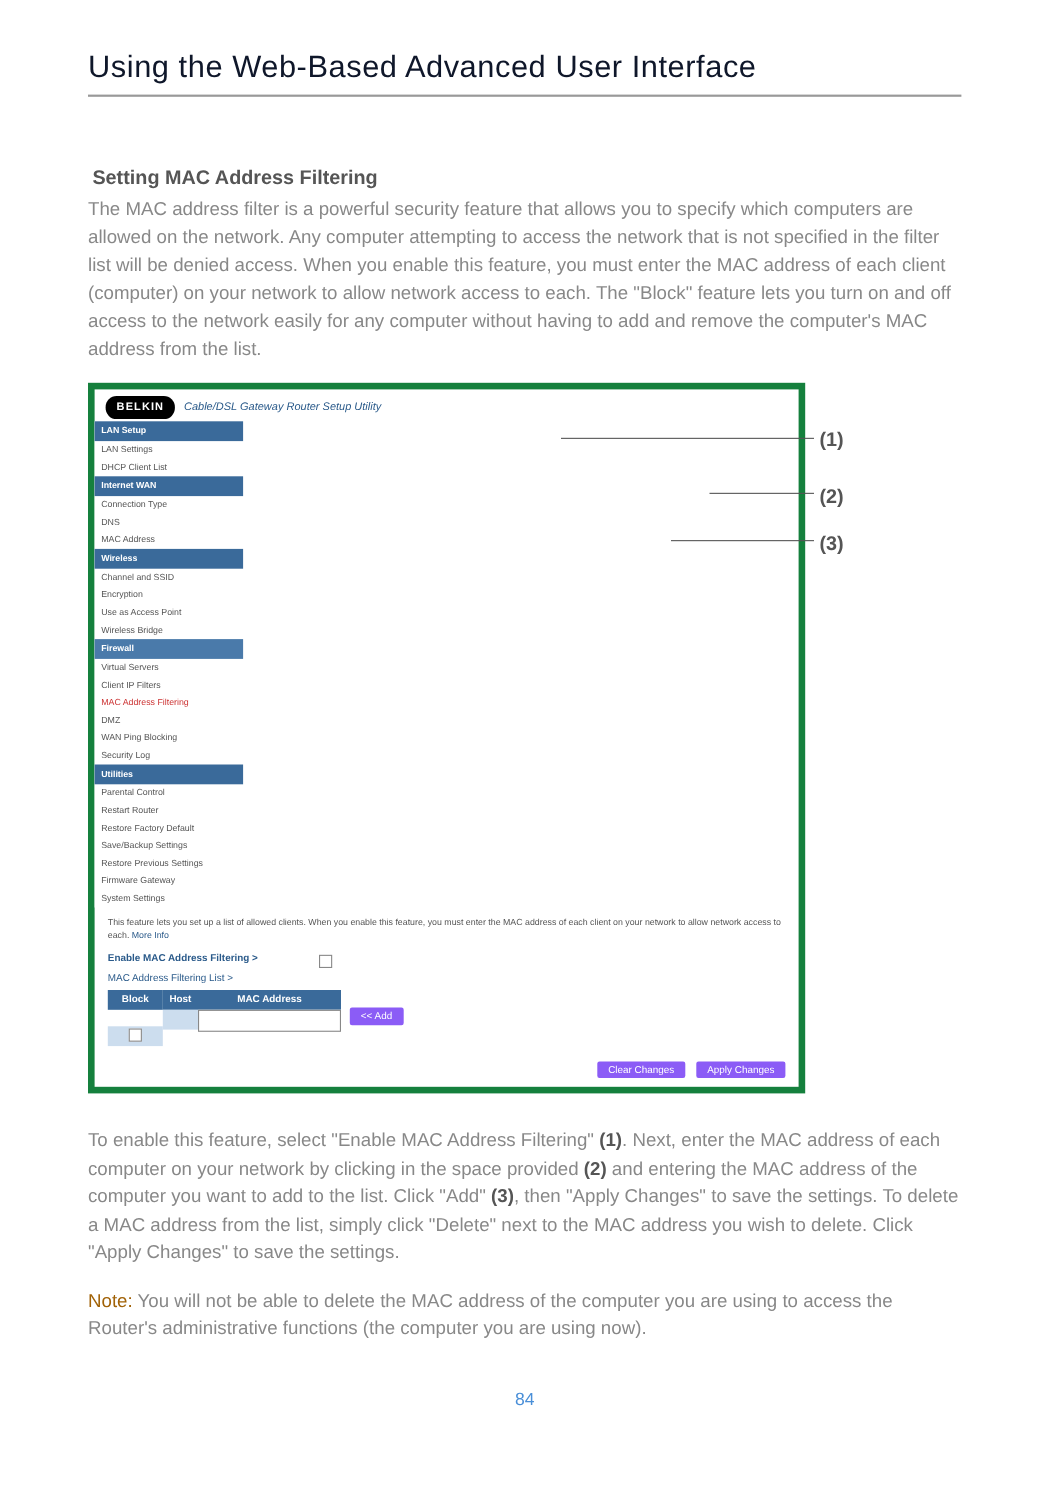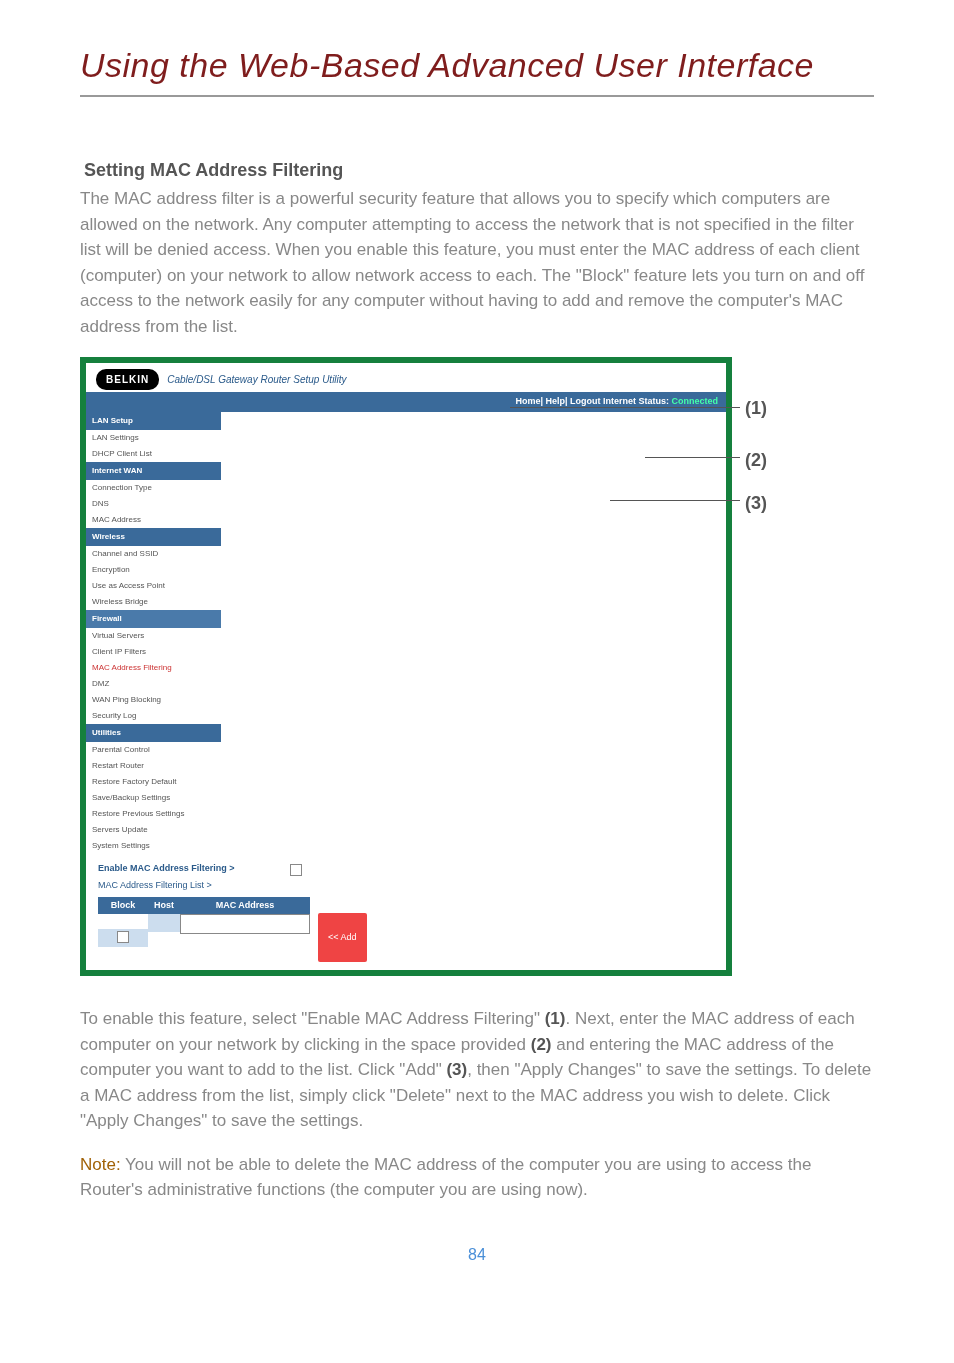--- a/index.html
+++ b/index.html
@@ -6,26 +6,25 @@
       font-family: Arial, Helvetica, sans-serif;
       margin: 0;
       padding: 40px 80px;
       width: 954px;
       box-sizing: border-box;
       color: #666;
       font-size: 17px;
       line-height: 1.5;
     }
     h1.page-title {
-      font-size: 34px;
+      font-size: 28px;
       font-weight: 300;
-      color: #7f1d1d;
+      color: #0f172a;
       margin: 0 0 4px 0;
       letter-spacing: 0.5px;
-      font-style: italic;
     }
     hr.title-underline {
       border: none;
       border-top: 2px solid #999;
       margin: 0 0 60px 0;
     }
     h2.section-heading {
       font-size: 18px;
       font-weight: bold;
       color: #555;
@@ -146,23 +145,23 @@
       height: 14px;
     }
     .mac-table .col { display:flex; flex-direction:column; }
     .mac-table .col.block { width:50px;gap:15px; }
     .mac-table .col.host { flex:1; }
     .mac-table .col.mac { width:130px; }
     .checkbox-box {
       width:10px; height:10px; border:1px solid #888; background:#fff; display:inline-block;
     }
     .btn {
-      background: #ef4444;
-      color: #fff;
-      padding: 18px 10px;
+      background: #8b5cf6;
+      color: #fff;
+      padding: 1px 10px;
       font-size: 9px;
       border-radius: 2px;
       display: inline-block;
       text-align:center;
     }
     .btn-row {
       text-align: right;
       margin-top: 6px;
     }
     .callout-num {
@@ -196,23 +195,20 @@
 <hr class="title-underline">
 
 <h2 class="section-heading">Setting MAC Address Filtering</h2>
 <p class="body-text">The MAC address filter is a powerful security feature that allows you to specify which computers are allowed on the network. Any computer attempting to access the network that is not specified in the filter list will be denied access. When you enable this feature, you must enter the MAC address of each client (computer) on your network to allow network access to each. The "Block" feature lets you turn on and off access to the network easily for any computer without having to add and remove the computer's MAC address from the list.</p>
 
 <div class="screenshot-wrap">
   <div class="router-ui">
     <div class="router-header">
       <span class="belkin-logo">BELKIN</span>
       <span class="router-tagline">Cable/DSL Gateway Router Setup Utility</span>
-    </div>
-    <div class="top-bar">
-      <span>Home| Help| Logout   Internet Status:</span><span class="connected"> Connected</span>
     </div>
     <div class="router-body">
       <div class="sidebar">
         <div class="section-hdr">LAN Setup</div>
         <div class="item">LAN Settings</div>
         <div class="item">DHCP Client List</div>
         <div class="section-hdr">Internet WAN</div>
         <div class="item">Connection Type</div>
         <div class="item">DNS</div>
         <div class="item">MAC Address</div>
@@ -227,24 +223,27 @@
         <div class="item active">MAC Address Filtering</div>
         <div class="item">DMZ</div>
         <div class="item">WAN Ping Blocking</div>
         <div class="item">Security Log</div>
         <div class="section-hdr">Utilities</div>
         <div class="item">Parental Control</div>
         <div class="item">Restart Router</div>
         <div class="item">Restore Factory Default</div>
         <div class="item">Save/Backup Settings</div>
         <div class="item">Restore Previous Settings</div>
-        <div class="item">Servers Update</div>
+        <div class="item">Firmware Gateway</div>
         <div class="item">System Settings</div>
       </div>
       <div class="content-area">
+        <div class="content-desc">
+          <span>This feature lets you set up a list of allowed clients. When you enable this feature, you must enter the MAC address of each client on your network to allow network access to each. </span><span class="moreinfo">More Info</span>
+        </div>
         <div style="display:flex;align-items:center;gap:56px;">
           <span class="enable-link">Enable MAC Address Filtering &gt;</span>
           <span class="checkbox-box"></span>
         </div>
         <div class="filtlist-label">MAC Address Filtering List &gt;</div>
         <div style="display:flex;align-items:flex-start;gap:8px;">
           <div class="mac-table">
             <div class="col block">
               <div class="th">Block</div>
               <div class="td" style="text-align:center;"><span class="checkbox-box"></span></div>
@@ -255,20 +254,25 @@
             </div>
             <div class="col mac">
               <div class="th">MAC Address</div>
               <div class="td" style="background:#fff;border:1px solid #888;"></div>
             </div>
           </div>
           <div style="padding-top:16px;">
             <span class="btn">&lt;&lt; Add</span>
           </div>
         </div>
+        <div class="btn-row">
+          <span class="btn">Clear Changes</span>
+          &nbsp;&nbsp;
+          <span class="btn">Apply Changes</span>
+        </div>
       </div>
     </div>
   </div>
 
   <div class="callout-line" style="top:50px; left:430px; width:230px;"></div>
   <div class="callout-num" style="top:38px; left:665px;">(1)</div>
 
   <div class="callout-line" style="top:100px; left:565px; width:95px;"></div>
   <div class="callout-num" style="top:90px; left:665px;">(2)</div>
 

